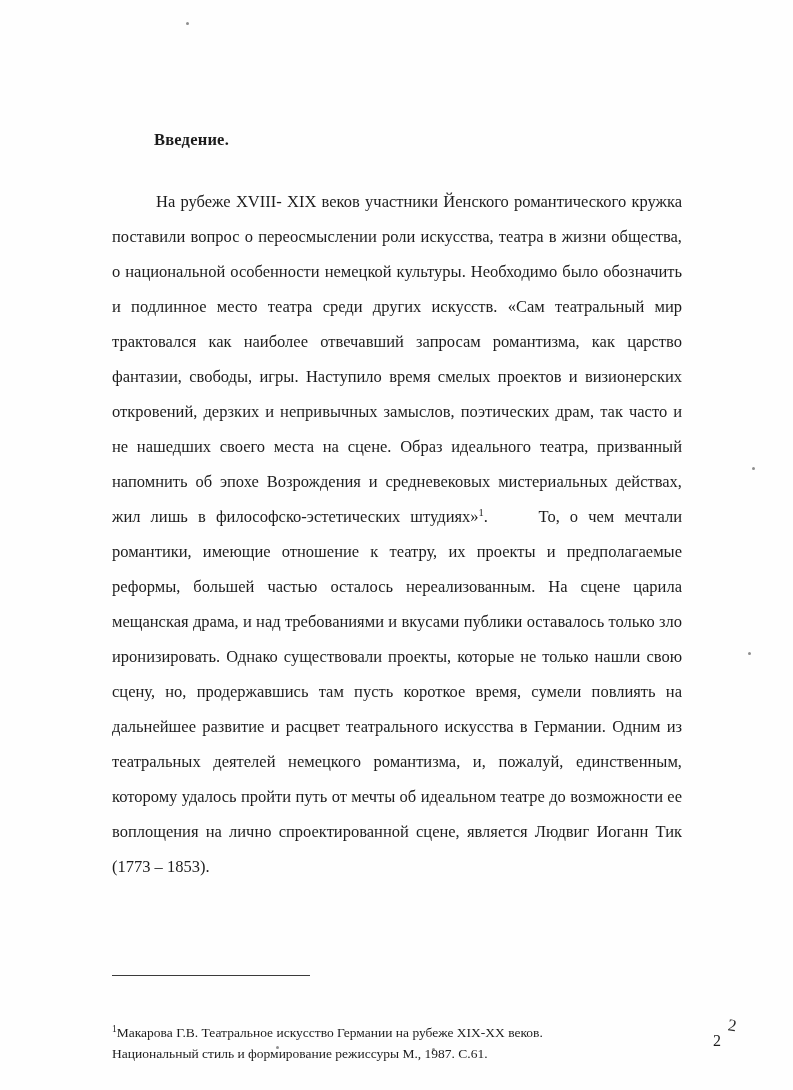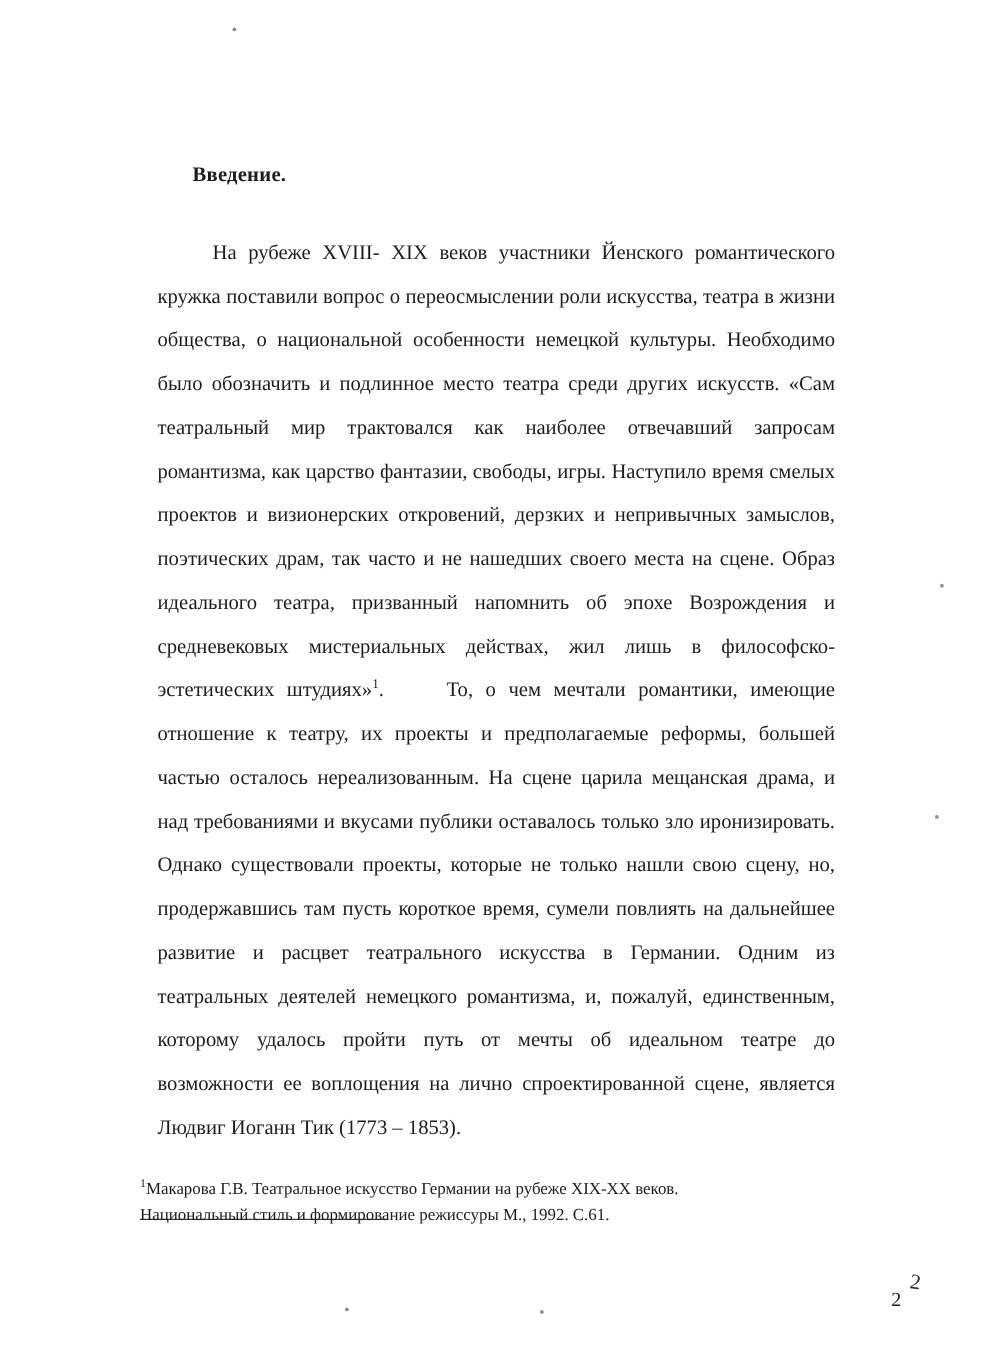--- a/index.html
+++ b/index.html
@@ -28,21 +28,21 @@
     font-size: 16.5px;
     font-weight: bold;
     margin: 0 0 34px 42px;
     letter-spacing: 0.2px;
   }
   .para {
     font-size: 16.5px;
     line-height: 35px;
     text-align: justify;
     text-justify: inter-word;
-    margin: 14px;
+    margin: 0;
     text-indent: 44px;
     -webkit-hyphens: none;
     hyphens: none;
   }
   .para + .para {
     margin-top: 0px;
   }
   sup {
     font-size: 10.5px;
     vertical-align: super;
@@ -52,21 +52,21 @@
     position: absolute;
     left: 112px;
     top: 975px;
     width: 198px;
     height: 1px;
     background: #3b3b3b;
   }
   .footnote {
     position: absolute;
     left: 112px;
-    top: 940px;
+    top: 1022px;
     width: 600px;
     font-size: 13.5px;
     line-height: 21px;
   }
   .footnote .fn-line {
     white-space: nowrap;
   }
   .footnote sup {
     font-size: 9.5px;
   }
@@ -112,19 +112,19 @@
 
     <p class="para"><span>На рубеже XVIII- XIX веков участники Йенского романтического кружка поставили вопрос о переосмыслении  роли искусства, театра в жизни общества, о национальной особенности немецкой культуры. Необходимо было обозначить и подлинное место театра среди других искусств. «Сам театральный мир трактовался как наиболее отвечавший запросам романтизма, как царство фантазии, свободы, игры. Наступило время смелых проектов и визионерских откровений, дерзких и непривычных замыслов, поэтических драм, так часто и не нашедших своего места на сцене. Образ идеального театра, призванный напомнить об эпохе Возрождения и средневековых мистериальных действах, жил лишь в философско-эстетических штудиях»</span><sup>1</sup>.&nbsp; &nbsp; &nbsp;<span>То, о чем мечтали романтики, имеющие отношение к театру, их проекты и предполагаемые реформы, большей частью осталось нереализованным. На сцене царила мещанская драма, и над требованиями и вкусами публики оставалось только зло иронизировать. Однако существовали проекты, которые не только нашли свою сцену, но, продержавшись там пусть короткое время, сумели повлиять на дальнейшее развитие и расцвет театрального искусства в Германии. Одним из театральных деятелей немецкого романтизма, и,  пожалуй, единственным, которому удалось пройти путь от мечты об идеальном театре до возможности ее воплощения на лично спроектированной сцене, является Людвиг  Иоганн Тик (1773 – 1853).</span></p>
 
 
   </div>
 
   <div class="footnote-rule"></div>
 
   <div class="footnote">
     <div class="fn-line"><sup>1</sup><span>Макарова Г.В. Театральное искусство Германии на рубеже XIX-XX веков.</span></div>
-    <div class="fn-line">Национальный стиль и формирование режиссуры М., 1992. С.61.</div>
+    <div class="fn-line">Национальный стиль и формирование режиссуры М., 1987. С.61.</div>
   </div>
 
   <div class="page-number">2</div>
   <div class="scribble">2</div>
 
 </div>
 
 </body></html>

